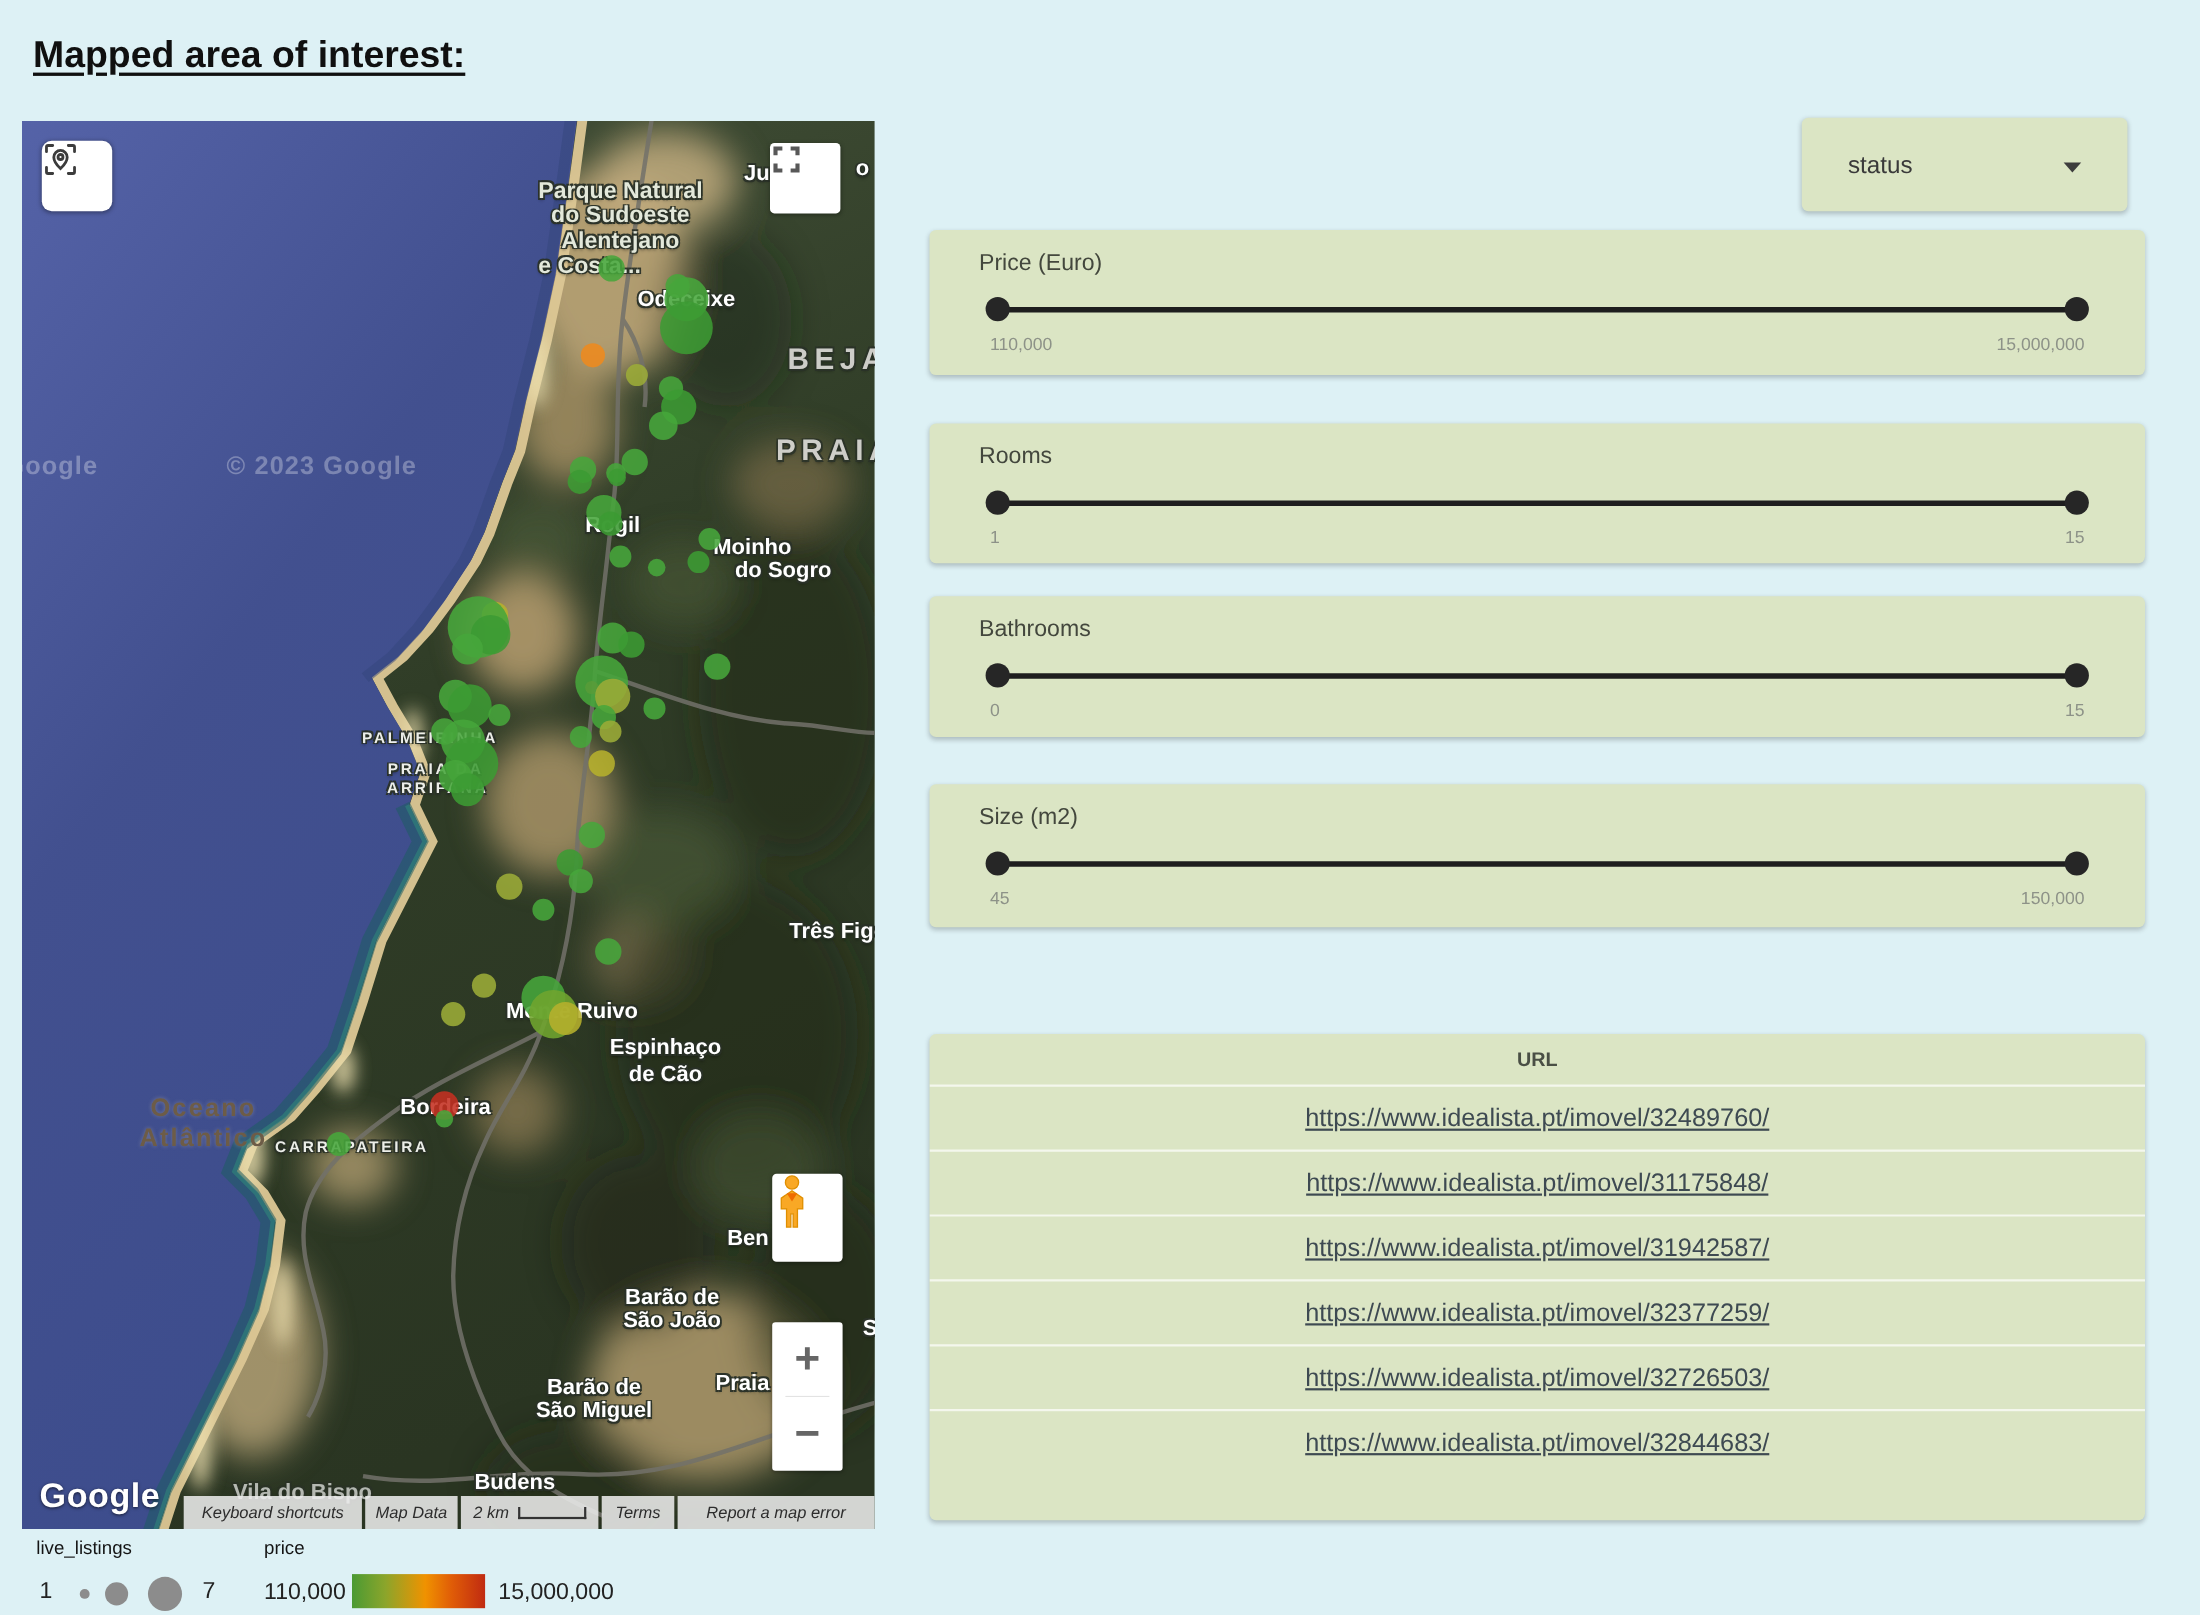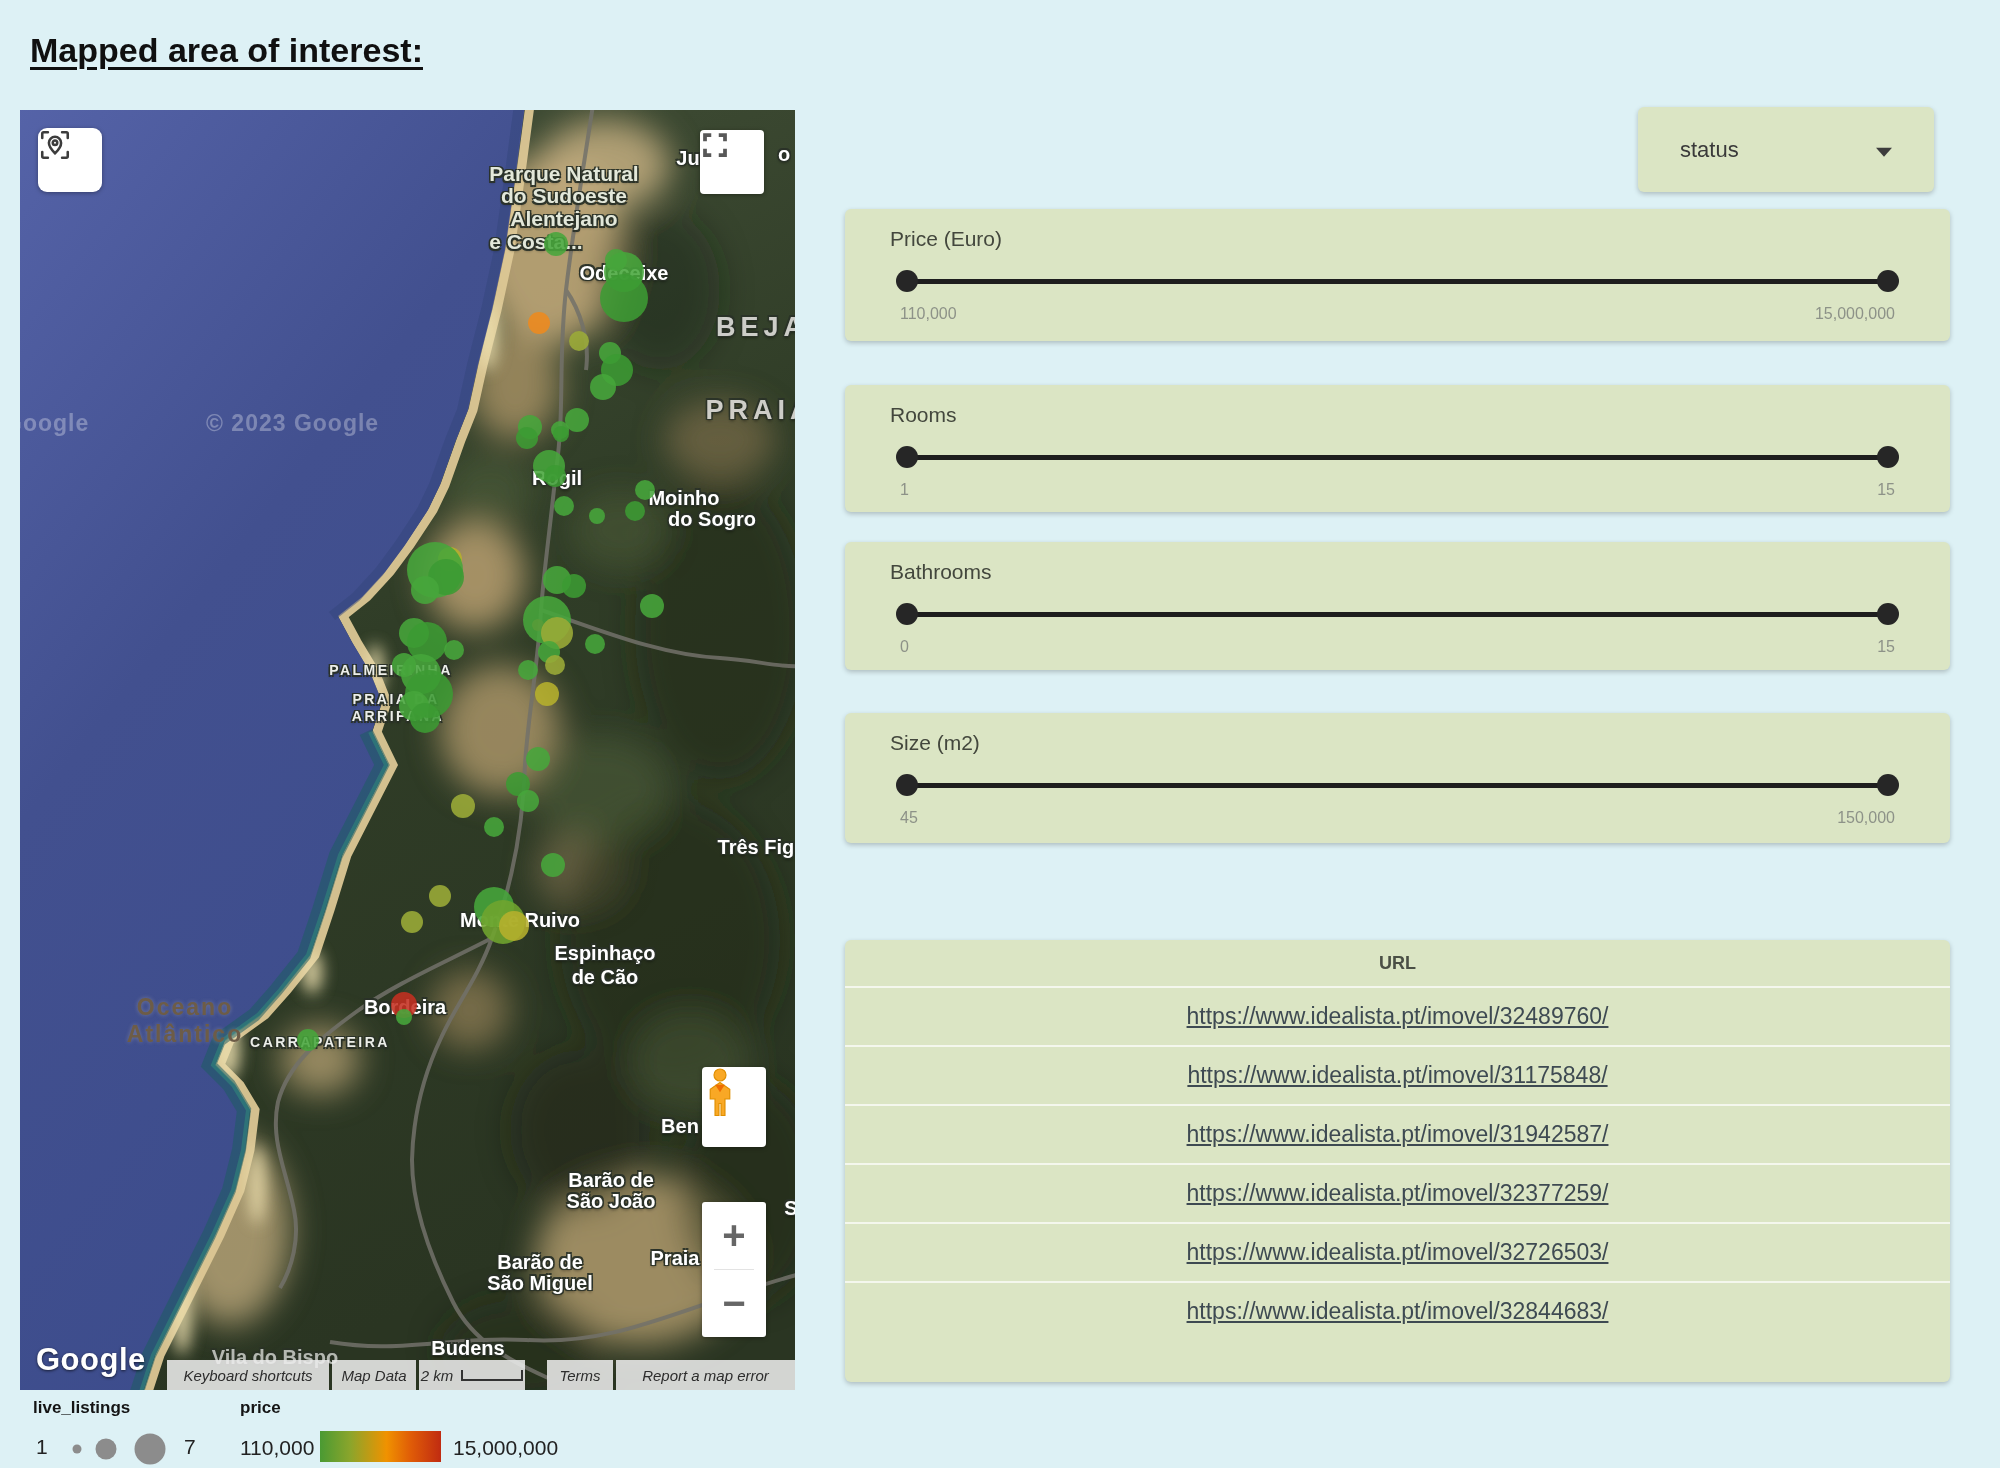--- a/index.html
+++ b/index.html
@@ -83,21 +83,21 @@
     border-top:9px solid #3d3d3d;
   }
   
   #url-table{top:940px;height:442px;overflow:hidden;}
   .thead{height:46px;display:flex;align-items:center;justify-content:center;
     font-size:18px;font-weight:bold;color:#4a4f45;}
   .trow{height:57px;border-top:2px solid rgba(248,250,244,.85);
     display:flex;align-items:center;justify-content:center;}
   .tlink{font-size:23px;color:#3e4a52;text-decoration:underline;cursor:pointer;}
   
-  .leg-title{position:absolute;font-size:17px;font-weight:bold;color:#141414;}
+  .leg-title{position:absolute;font-size:17px;font-weight:normal;color:#141414;}
   .leg-num{position:absolute;font-size:21px;color:#222;}
   .leg-dot{position:absolute;border-radius:50%;background:#8c8c8c;transform:translate(-50%,-50%);}
   #price-gradient{position:absolute;left:320px;top:1431px;width:121px;height:31px;}
 </style>
 </head>
 <body>
 
 <h1 id="page-title">Mapped area of interest:</h1>
 
 <div id="map">
@@ -310,21 +310,21 @@
   </div>
 
   <div id="g-logo">Google</div>
   <div id="map-attr">
       <div class="attr-seg" style="left: 147px; width: 162px;">
         <span>Keyboard shortcuts</span>
       </div>
       <div class="attr-seg" style="left: 312px; width: 84px;">
         <span>Map Data</span>
       </div>
-      <div class="attr-seg" style="left: 399px; width: 106px;">
+      <div class="attr-seg" style="left: 399px; width: 125px;">
         <span>2 km</span>
         <span class="scalebar"></span>
       </div>
       <div class="attr-seg" style="left: 527px; width: 66px;">
         <span>Terms</span>
       </div>
       <div class="attr-seg" style="left: 596px; width: 179px;">
         <span>Report a map error</span>
       </div>
     </div>

